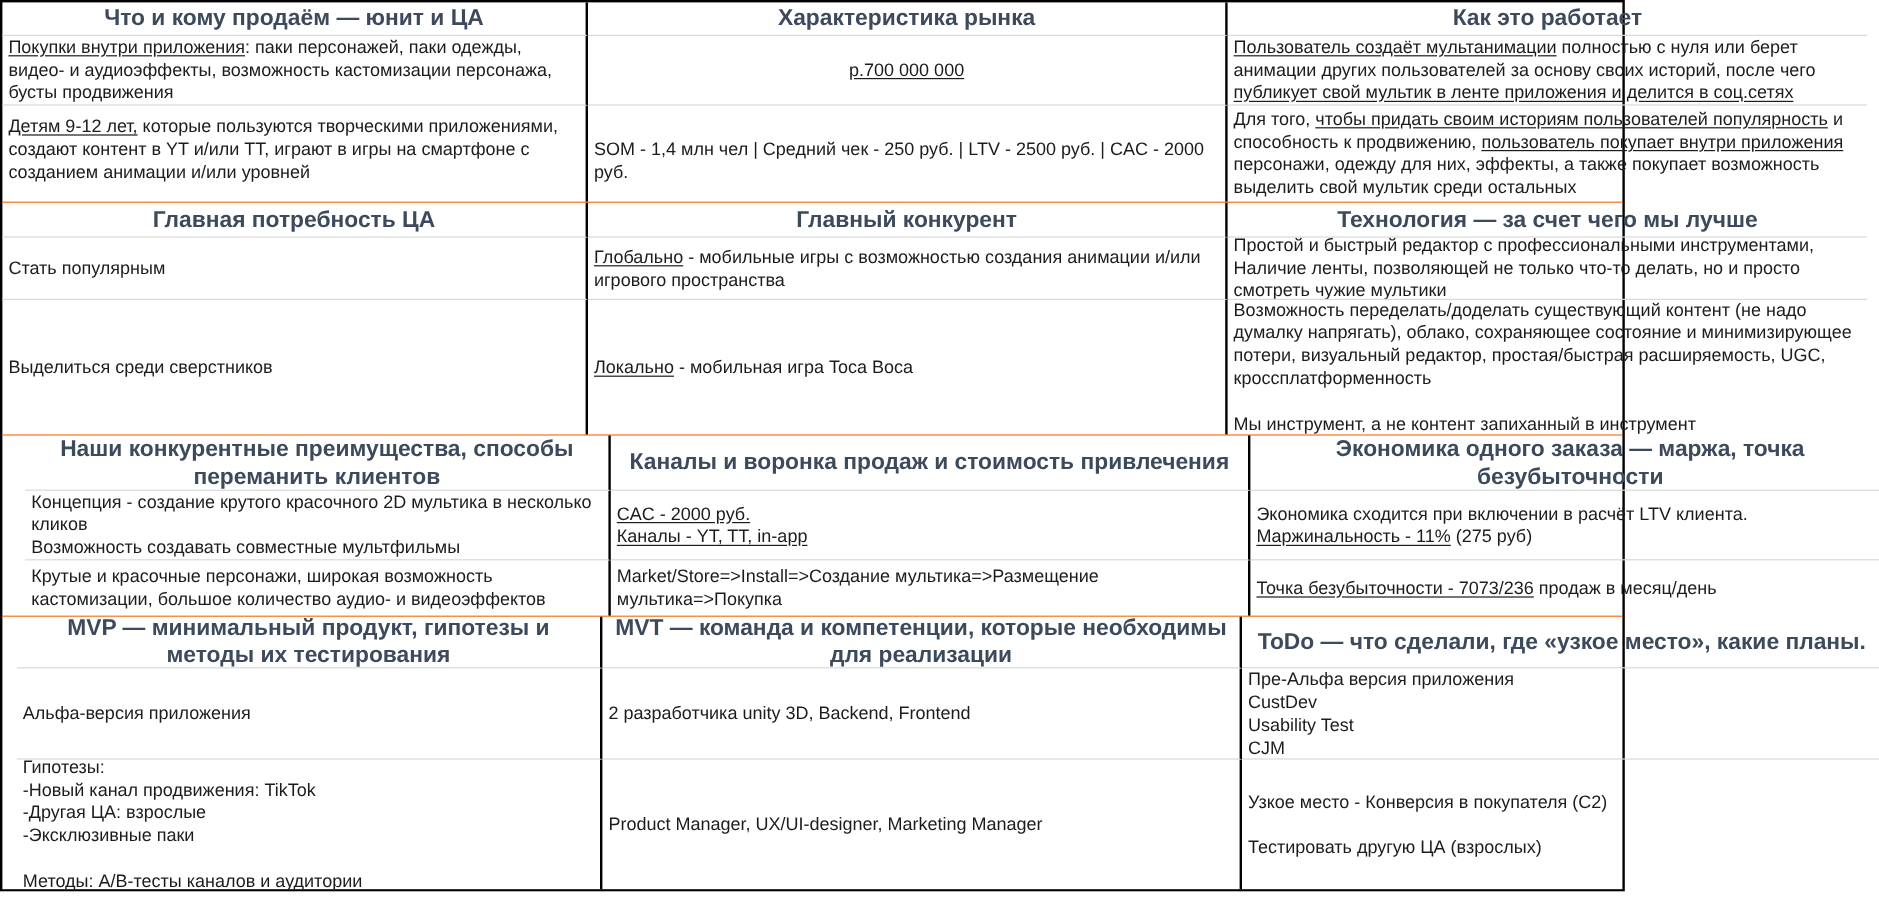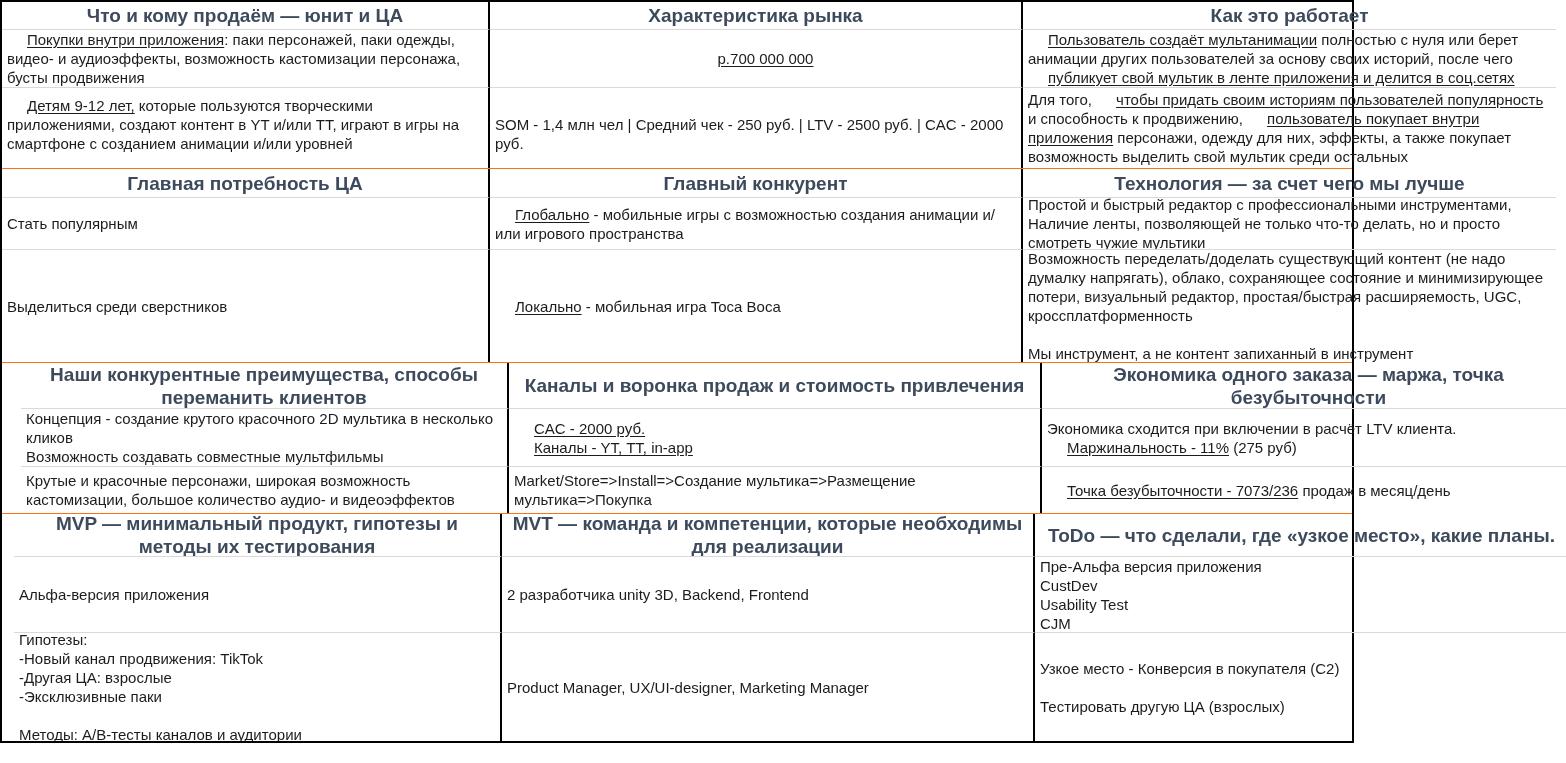--- a/index.html
+++ b/index.html
@@ -10,21 +10,21 @@
   .sec > div{box-sizing:border-box;overflow:hidden;}
   
   .sec > div:nth-child(3n+1), .sec > div:nth-child(3n+2){border-right:2px solid #000;}
   
   .sec > div:nth-child(-n+6){border-bottom:1px solid #d9d9d9;}
   .hd{font-weight:bold;font-size:19px;line-height:23px;color:#3d4a5c;
       display:grid;align-content:center;justify-content:center;text-align:center;padding:2px 10px;}
   .cl{font-size:15px;line-height:19px;color:#1c1c1c;display:grid;align-content:center;padding:3px 5px;}
   .ctr{text-align:center;justify-content:center;}
   .end{align-content:end;padding-bottom:15px;}
-  u{text-underline-offset:2px;margin-left:20px;}
+  u{text-underline-offset:2px;}
   
   .s1{grid-template-rows:28px 58px 80px;}
   .s2{grid-template-rows:29px 52px 112px;}
   .s3{grid-template-rows:46px 58px 46px;padding-left:19px;}
   .s4{grid-template-rows:43px 76px 108px;padding-left:12px;}
 </style>
 </head>
 <body>
 
 <div class="board">

